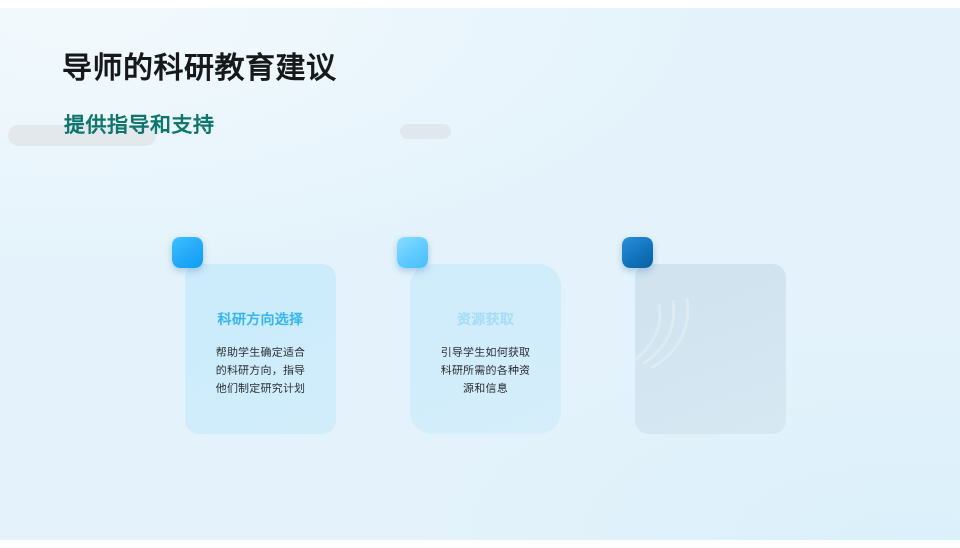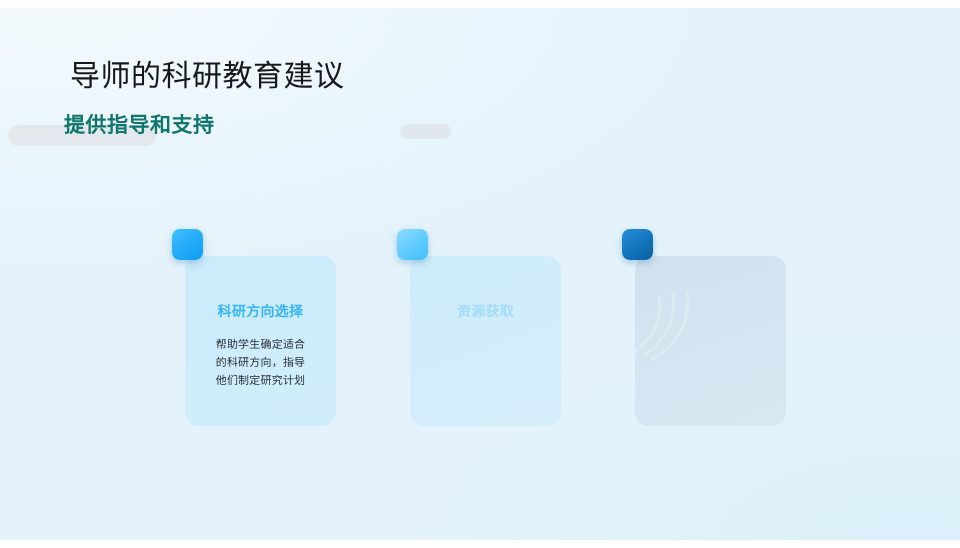--- a/index.html
+++ b/index.html
@@ -37,25 +37,25 @@
 
   
   .header {
     position: absolute;
     left: 62px;
     top: 41px;
     width: 640px;
   }
   .page-title {
     font-size: 30px;
-    font-weight: 400;
+    font-weight: 700;
     color: #17181a;
     letter-spacing: 0.5px;
     line-height: 1.25;
-    margin: 8px;
+    margin: 0;
     white-space: nowrap;
   }
   .page-subtitle {
     position: absolute;
     left: 0px;
     top: 61px;
     font-size: 21px;
     font-weight: 700;
     color: #0f766e;
     letter-spacing: 0.5px;
@@ -84,21 +84,21 @@
     height: 15px;
     background: #e1e8ed;
     border-radius: 8px;
     z-index: 1;
   }
 
   
   .cards {
     position: absolute;
     left: 0;
-    top: 0;
+    top: 8px;
     width: 960px;
     height: 532px;
   }
   .card-wrap {
     position: absolute;
     top: 213px;
     width: 166px;
     height: 210px;
   }
   .card-wrap.c1 { left: 170px; }
@@ -115,20 +115,21 @@
     box-sizing: border-box;
     padding: 46px 14px 12px 14px;
     text-align: center;
     overflow: hidden;
   }
   .c1 .card-body {
     background: linear-gradient(160deg, #ccebfb 0%, #cdecfb 45%, #d2edfa 100%);
   }
   .c2 .card-body {
     background: linear-gradient(160deg, #cfecfb 0%, #d1edfb 50%, #d6eefa 100%);
+    border-radius: 22px;
   }
   .c3 .card-body {
     background: linear-gradient(160deg, #cfe2ee 0%, #d2e5f0 50%, #d6e9f3 100%);
   }
   
   .card-watermark {
     position: absolute;
     left: -6px;
     top: 18px;
     width: 90px;
@@ -198,20 +199,21 @@
       <div class="card-body">
         <p class="card-title">科研方向选择</p>
         <p class="card-text">帮助学生确定适合的科研方向，指导他们制定研究计划</p>
       </div>
     </div>
 
     <div class="card-wrap c2">
       <div class="accent-square"></div>
       <div class="card-body">
         <p class="card-title">资源获取</p>
+        <p class="card-text">引导学生如何获取科研所需的各种资源和信息</p>
       </div>
     </div>
 
     <div class="card-wrap c3">
       <div class="accent-square"></div>
       <div class="card-body">
         <svg class="card-watermark" viewBox="0 0 90 90">
           <path d="M6 78 C 26 62, 34 44, 30 22" fill="none" stroke="#ffffff" stroke-width="3"></path>
           <path d="M14 82 C 38 66, 48 44, 44 18" fill="none" stroke="#ffffff" stroke-width="3"></path>
           <path d="M22 86 C 50 70, 62 46, 58 16" fill="none" stroke="#ffffff" stroke-width="3"></path>

